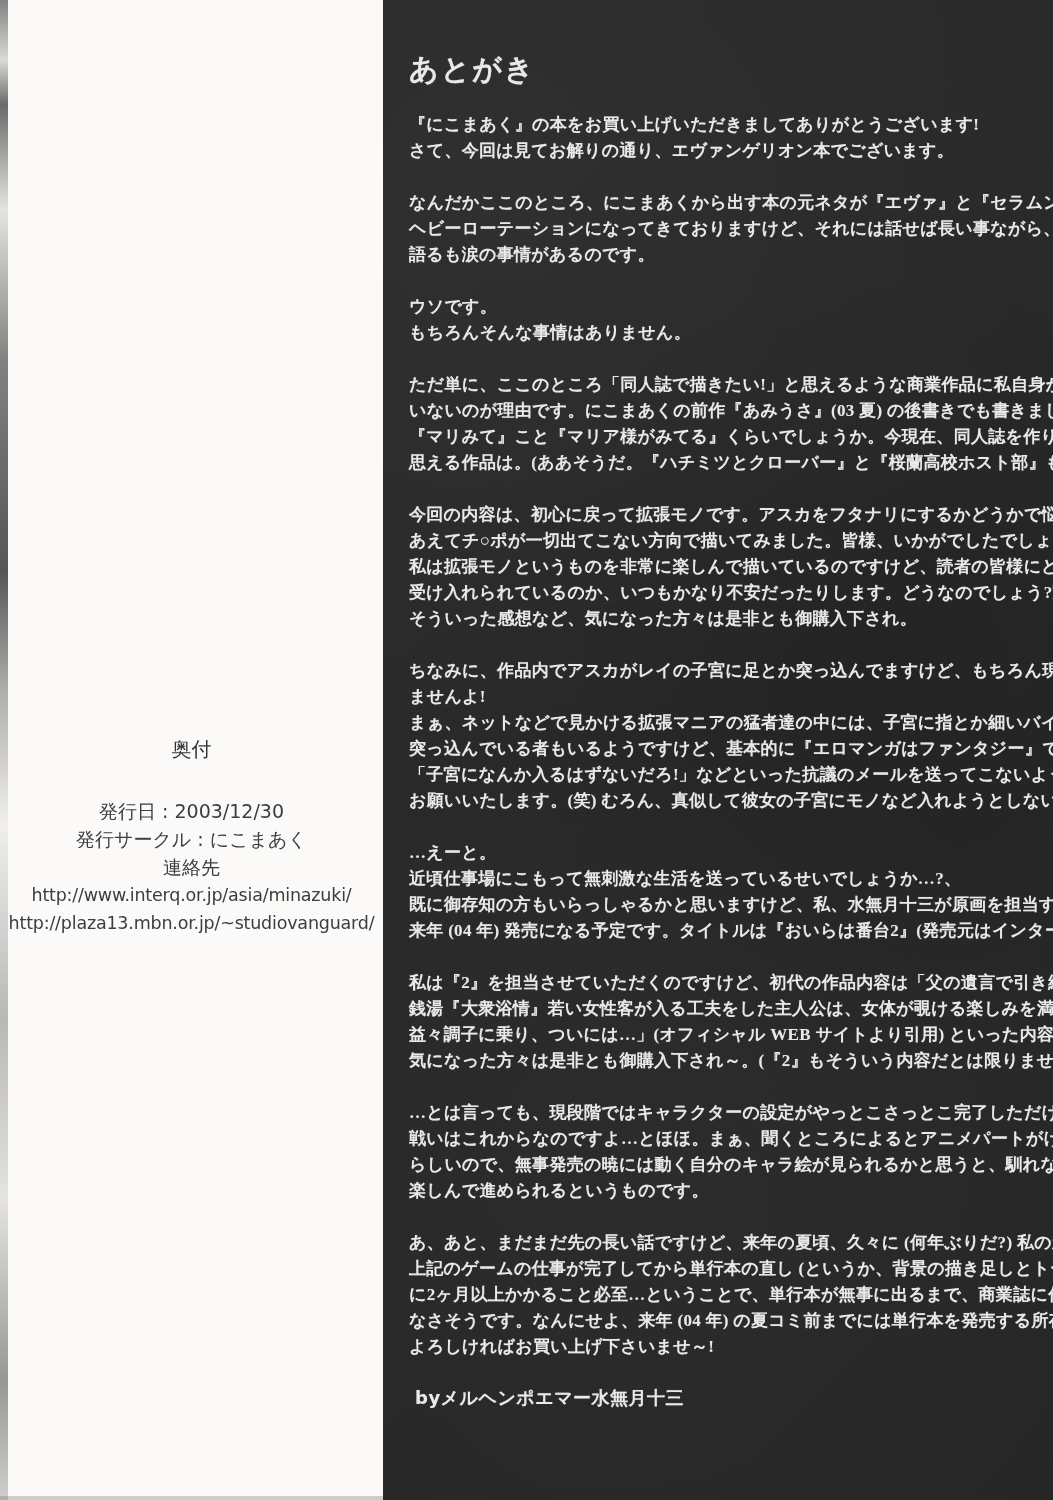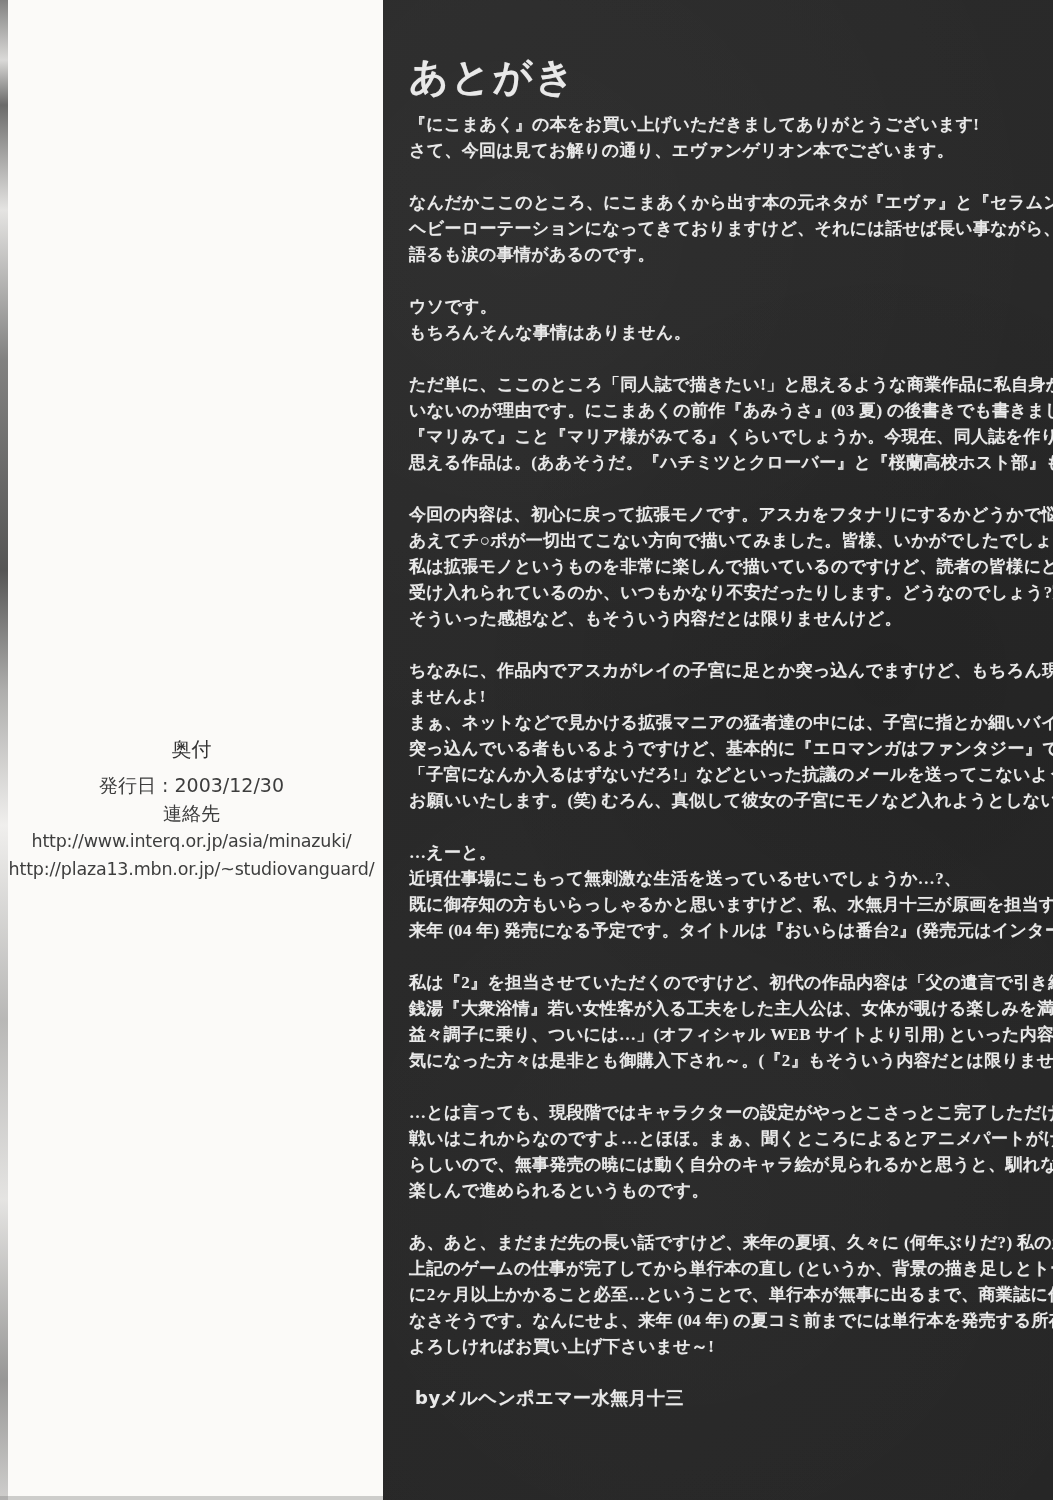--- a/index.html
+++ b/index.html
@@ -48,21 +48,21 @@
     top: 735px;
     width: 383px;
     text-align: center;
     color: #3d3d3d;
     font-size: 19px;
     line-height: 28px;
     font-weight: 400;
   }
   .colophon-heading {
     font-size: 20px;
-    margin-bottom: 8px;
+    margin-bottom: 34px;
     color: #333333;
   }
   .colophon-line {
     white-space: nowrap;
   }
   .colophon-line.url {
     font-size: 17.5px;
     letter-spacing: -0.2px;
   }
 
@@ -77,24 +77,24 @@
     background-image:
       radial-gradient(circle at 20% 15%, rgba(255,255,255,0.025), rgba(0,0,0,0) 40%),
       radial-gradient(circle at 75% 45%, rgba(0,0,0,0.12), rgba(0,0,0,0) 45%),
       radial-gradient(circle at 45% 80%, rgba(255,255,255,0.02), rgba(0,0,0,0) 40%),
       linear-gradient(135deg, rgba(255,255,255,0.015) 0%, rgba(0,0,0,0.05) 100%);
     color: #e9e9e9;
     box-sizing: border-box;
     padding: 50px 18px 0 26px;
   }
   .afterword-title {
-    font-size: 39px;
+    font-size: 29px;
     font-weight: bold;
     letter-spacing: 2px;
-    margin-bottom: 8px;
+    margin-bottom: 22px;
     text-shadow: 0 0 1px rgba(255,255,255,0.4);
   }
   .afterword-paragraph {
     margin-bottom: 26px;
   }
   .afterword-line {
     font-size: 17px;
     line-height: 26px;
     font-weight: bold;
     letter-spacing: 0.3px;
@@ -114,20 +114,21 @@
 </head>
 <body>
 
 <div class="scan-edge"></div>
 <div class="scan-bottom"></div>
 
 <div class="colophon">
   <div class="colophon-heading">奥付</div>
   <div id="colophon-lines">
       <div class="colophon-line">発行日 : 2003/12/30</div>
+      <div class="colophon-line">発行サークル : にこまあく</div>
       <div class="colophon-line">連絡先</div>
       <div class="colophon-line url">http://www.interq.or.jp/asia/minazuki/</div>
       <div class="colophon-line url">http://plaza13.mbn.or.jp/~studiovanguard/</div>
     </div>
 </div>
 
 <div class="afterword-panel">
   <div class="afterword-title">あとがき</div>
   <div id="afterword-paragraphs">
       <div class="afterword-paragraph">
@@ -147,21 +148,21 @@
         <div class="afterword-line">ただ単に、ここのところ「同人誌で描きたい!」と思えるような商業作品に私自身が出会えて</div>
         <div class="afterword-line">いないのが理由です。にこまあくの前作『あみうさ』(03 夏) の後書きでも書きましたけど、</div>
         <div class="afterword-line">『マリみて』こと『マリア様がみてる』くらいでしょうか。今現在、同人誌を作りたいなぁと</div>
         <div class="afterword-line">思える作品は。(ああそうだ。『ハチミツとクローバー』と『桜蘭高校ホスト部』も…)</div>
       </div>
       <div class="afterword-paragraph">
         <div class="afterword-line">今回の内容は、初心に戻って拡張モノです。アスカをフタナリにするかどうかで悩みましたが、</div>
         <div class="afterword-line">あえてチ○ポが一切出てこない方向で描いてみました。皆様、いかがでしたでしょうか?</div>
         <div class="afterword-line">私は拡張モノというものを非常に楽しんで描いているのですけど、読者の皆様にどれだけ</div>
         <div class="afterword-line">受け入れられているのか、いつもかなり不安だったりします。どうなのでしょう?実際。</div>
-        <div class="afterword-line">そういった感想など、もそういう内容だとは限りませんけど。</div>
+        <div class="afterword-line">そういった感想など、気になった方々は是非とも御購入下され。</div>
       </div>
       <div class="afterword-paragraph">
         <div class="afterword-line">ちなみに、作品内でアスカがレイの子宮に足とか突っ込んでますけど、もちろん現実には入り</div>
         <div class="afterword-line">ませんよ!</div>
         <div class="afterword-line">まぁ、ネットなどで見かける拡張マニアの猛者達の中には、子宮に指とか細いバイブを</div>
         <div class="afterword-line">突っ込んでいる者もいるようですけど、基本的に『エロマンガはファンタジー』ですので、</div>
         <div class="afterword-line">「子宮になんか入るはずないだろ!」などといった抗議のメールを送ってこないように、ぜひ</div>
         <div class="afterword-line">お願いいたします。(笑) むろん、真似して彼女の子宮にモノなど入れようとしないように!</div>
       </div>
       <div class="afterword-paragraph">

